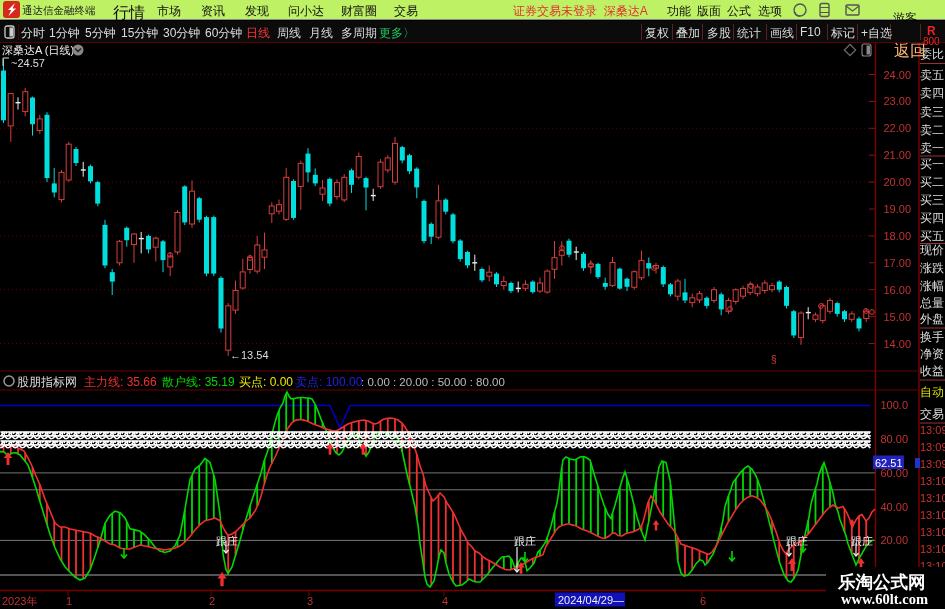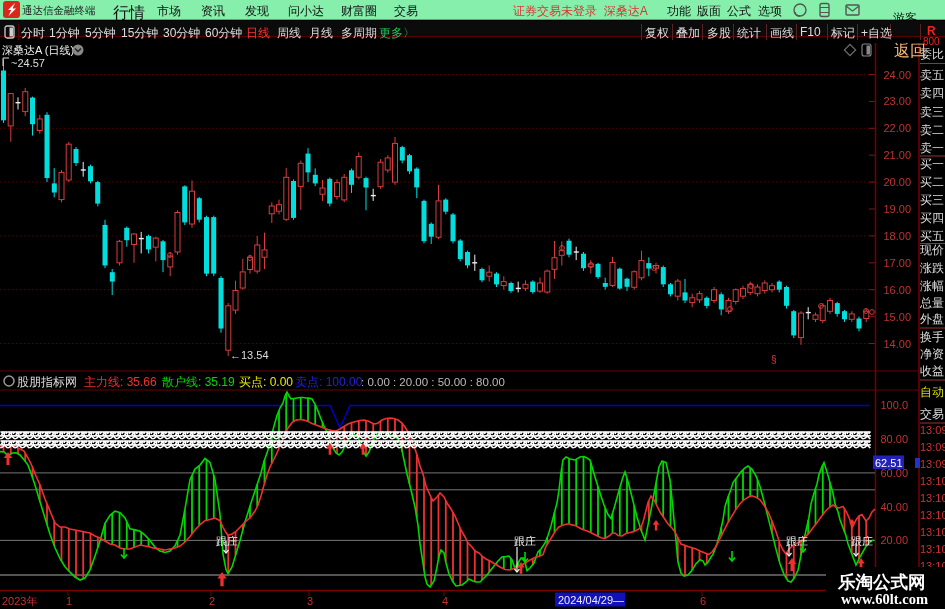--- a/index.html
+++ b/index.html
@@ -520,21 +520,21 @@
 <text x="442" y="605" fill="#c03333" font-size="11" font-family="Liberation Sans">4</text>
 <line x1="444" y1="591" x2="444" y2="596" stroke="#7a0000" stroke-width="1"></line>
 <text x="700" y="605" fill="#c03333" font-size="11" font-family="Liberation Sans">6</text>
 <line x1="702" y1="591" x2="702" y2="596" stroke="#7a0000" stroke-width="1"></line>
 <rect x="555" y="592.5" width="70" height="14" fill="#1111bb"></rect>
 <text x="558" y="604" fill="#eeeeee" font-size="11" font-family="Liberation Sans">2024/04/29—</text>
 <rect x="826" y="567" width="119" height="42" fill="#000000"></rect>
 <text x="838" y="588" fill="#ffffff" font-size="17.5" font-family="Liberation Serif" font-weight="bold">乐淘公式网</text>
 <text x="841" y="604" fill="#ffffff" font-size="14.5" font-family="Liberation Serif" font-weight="bold">www.60lt.com</text>
 </svg>
-<div style="position:absolute;left:0;top:0;width:945px;height:20px;background:#86efac;border-bottom:1px solid #8a8a8a">
+<div style="position:absolute;left:0;top:0;width:945px;height:20px;background:#bef264;border-bottom:1px solid #8a8a8a">
 <svg width="18" height="18" style="position:absolute;left:3px;top:1px">
         <rect x="0" y="0" width="17" height="17" rx="3" fill="#d8281e"></rect>
         <path d="M12 2 L5 9 L8.2 9 L5.5 15 L13 7.5 L9.5 7.5 Z" fill="#ffffff"></path>
       </svg>
 <span style="position:absolute;left:22px;top:4px;font-size:10.5px;color:#222">通达信金融终端</span>
 <span style="position:absolute;left:113px;top:3px;font-size:16px;color:#111">行情</span>
 <span style="position:absolute;left:157px;top:3px;font-size:12px;color:#111">市场</span>
 <span style="position:absolute;left:201px;top:3px;font-size:12px;color:#111">资讯</span>
 <span style="position:absolute;left:245px;top:3px;font-size:12px;color:#111">发现</span>
 <span style="position:absolute;left:288px;top:3px;font-size:12px;color:#111">问小达</span>
@@ -549,21 +549,21 @@
 <svg width="75" height="20" style="position:absolute;left:790px;top:0px">
         <circle cx="10" cy="10" r="6" fill="none" stroke="#555" stroke-width="1.4"></circle>
         <path d="M10 16 Q5 16 5 12" fill="none" stroke="#555" stroke-width="1.4"></path>
         <rect x="30" y="3.5" width="9" height="13" rx="2" fill="none" stroke="#555" stroke-width="1.4"></rect>
         <line x1="30" y1="7.5" x2="39" y2="7.5" stroke="#555" stroke-width="1"></line>
         <line x1="30" y1="12.5" x2="39" y2="12.5" stroke="#555" stroke-width="1"></line>
         <rect x="56" y="5" width="13" height="10" rx="1" fill="none" stroke="#555" stroke-width="1.4"></rect>
         <path d="M56 6 L62.5 11 L69 6" fill="none" stroke="#555" stroke-width="1.2"></path>
       </svg>
 </div>
-<div style="position:absolute;left:0;top:21px;width:945px;height:16px;background:#0b0b0b;border-bottom:1px solid #5a0000">
+<div style="position:absolute;left:0;top:21px;width:945px;height:22px;background:#0b0b0b;border-bottom:1px solid #5a0000">
 <svg width="12" height="14" style="position:absolute;left:4px;top:4px">
         <rect x="1" y="1" width="9" height="12" rx="2" fill="none" stroke="#cccccc" stroke-width="1.3"></rect>
         <rect x="5.5" y="2.5" width="3.5" height="9" fill="#cccccc"></rect>
       </svg>
 <div style="position:absolute;left:18px;top:3px;width:1px;height:16px;background:#5a0000"></div>
 <span style="position:absolute;left:21px;top:4px;font-size:12px;color:#dddddd">分时</span>
 <span style="position:absolute;left:49px;top:4px;font-size:12px;color:#dddddd">1分钟</span>
 <span style="position:absolute;left:85px;top:4px;font-size:12px;color:#dddddd">5分钟</span>
 <span style="position:absolute;left:121px;top:4px;font-size:12px;color:#dddddd">15分钟</span>
 <span style="position:absolute;left:163px;top:4px;font-size:12px;color:#dddddd">30分钟</span>

